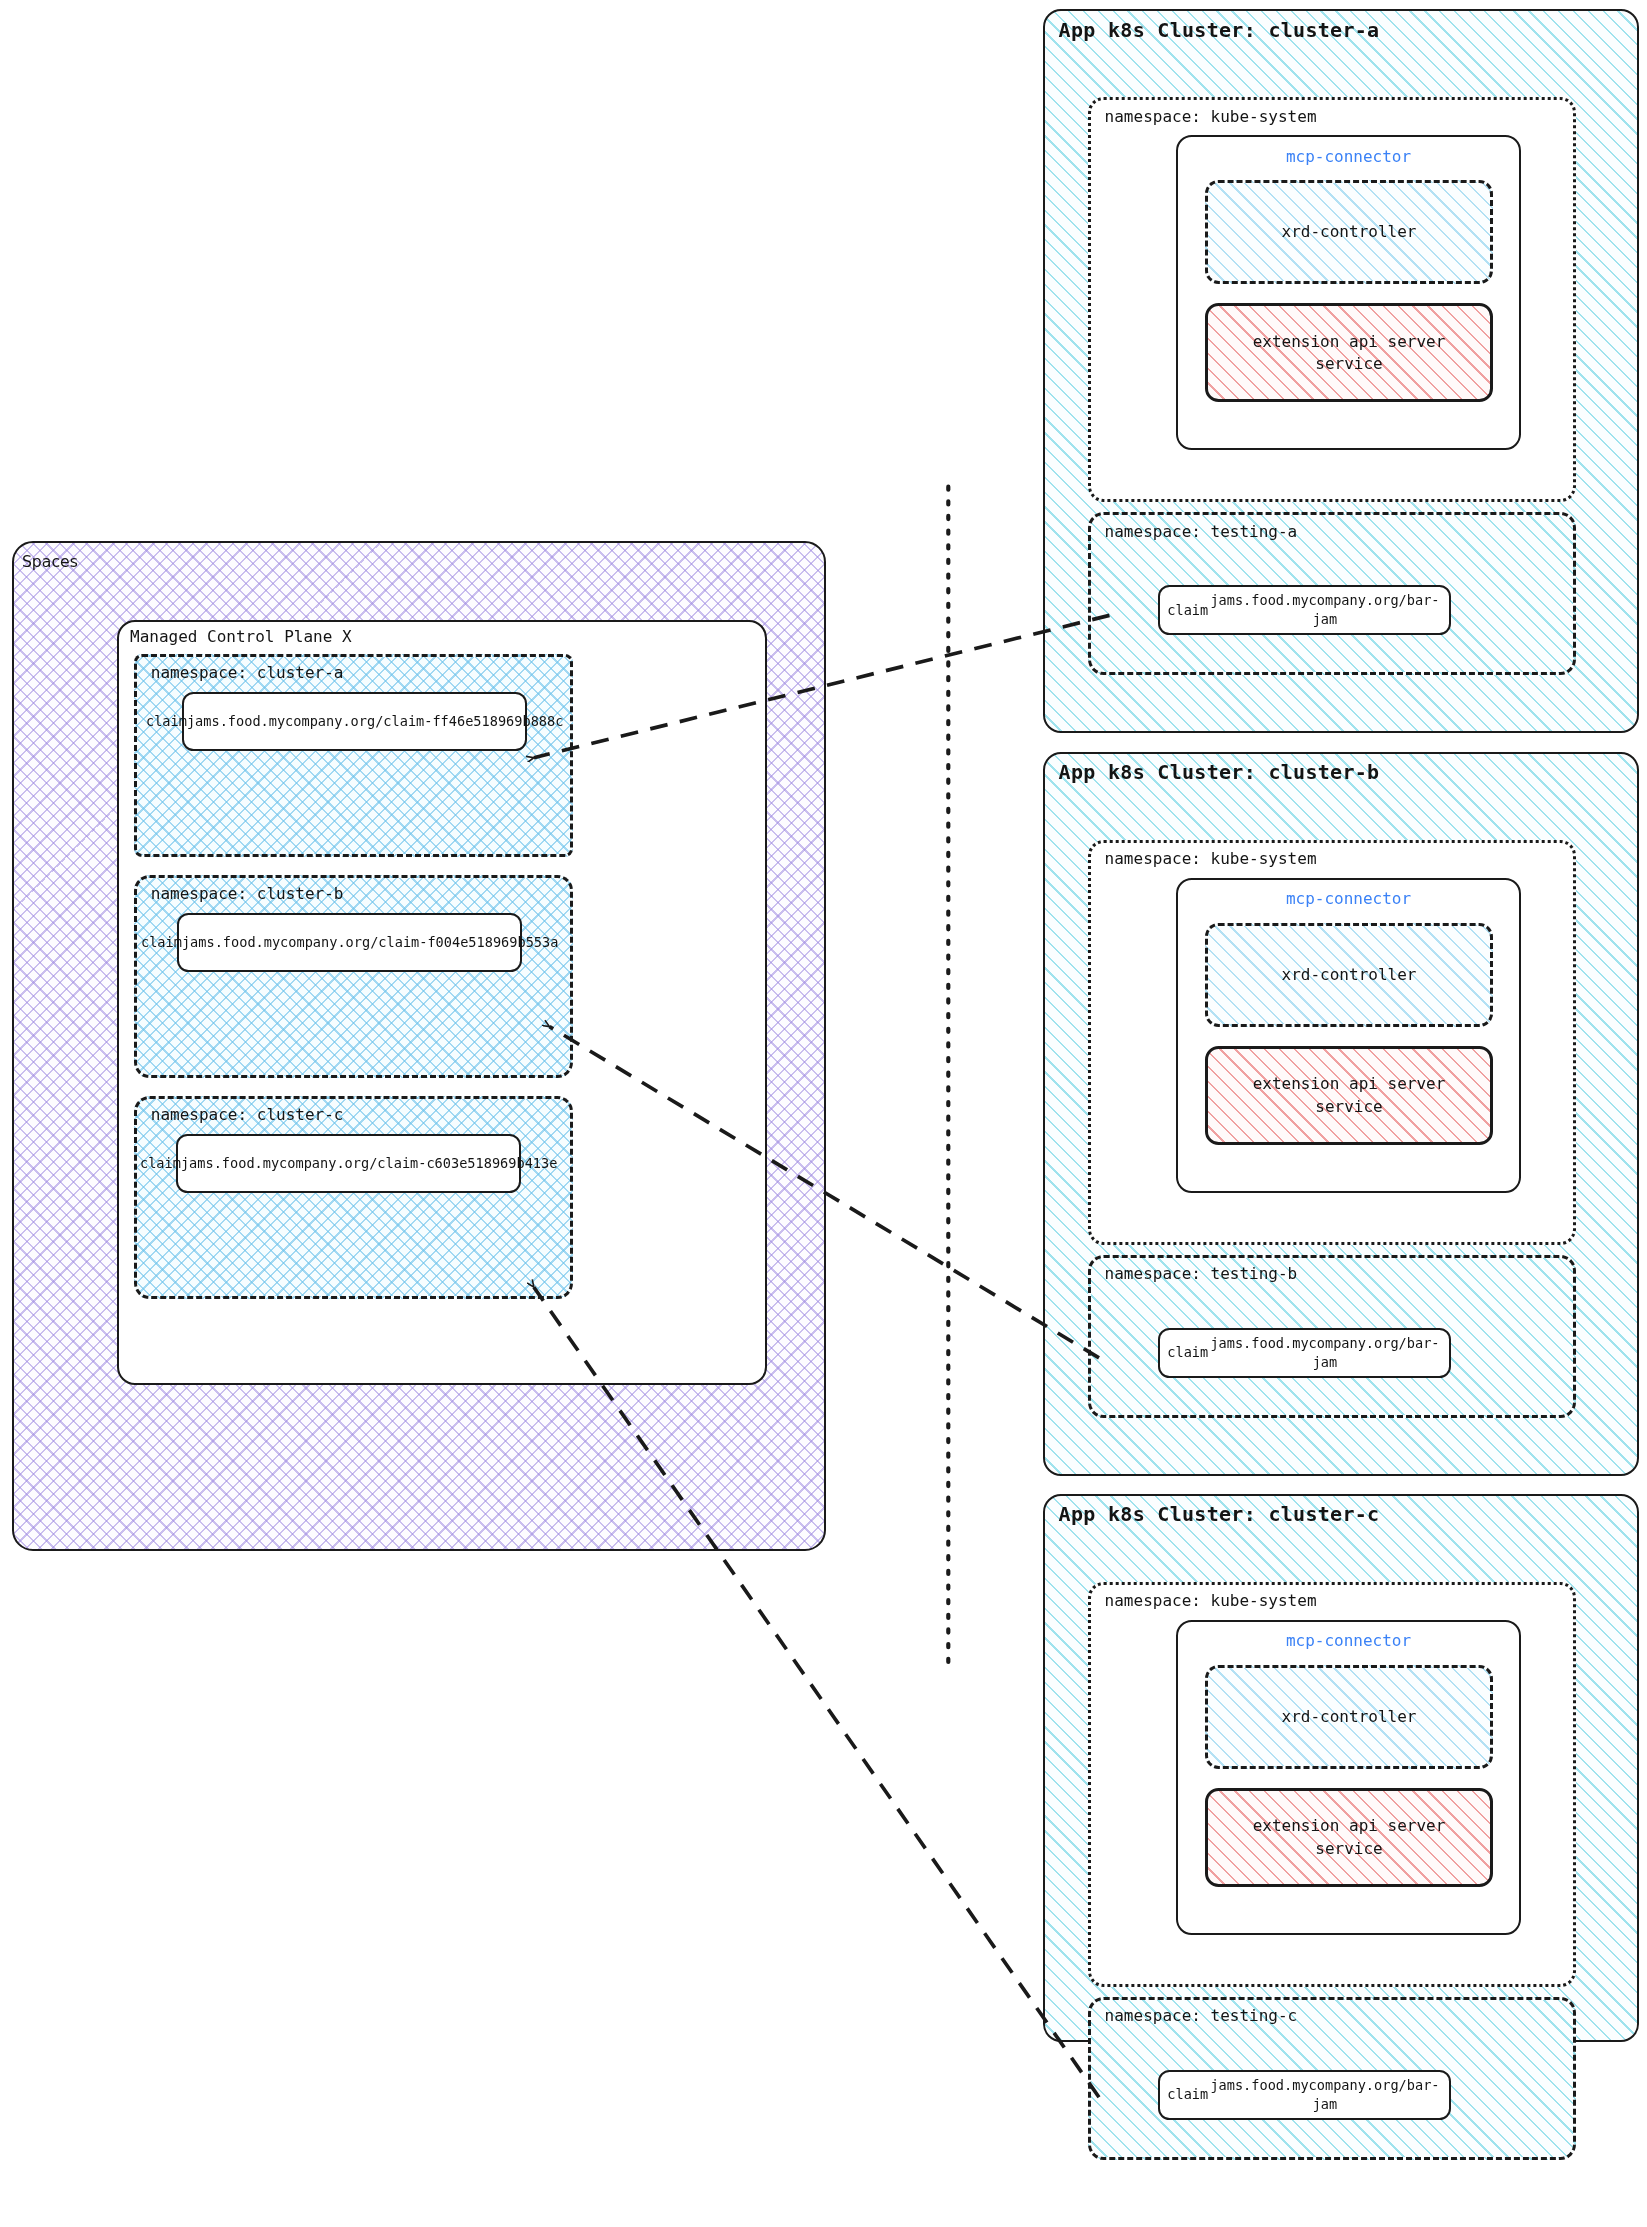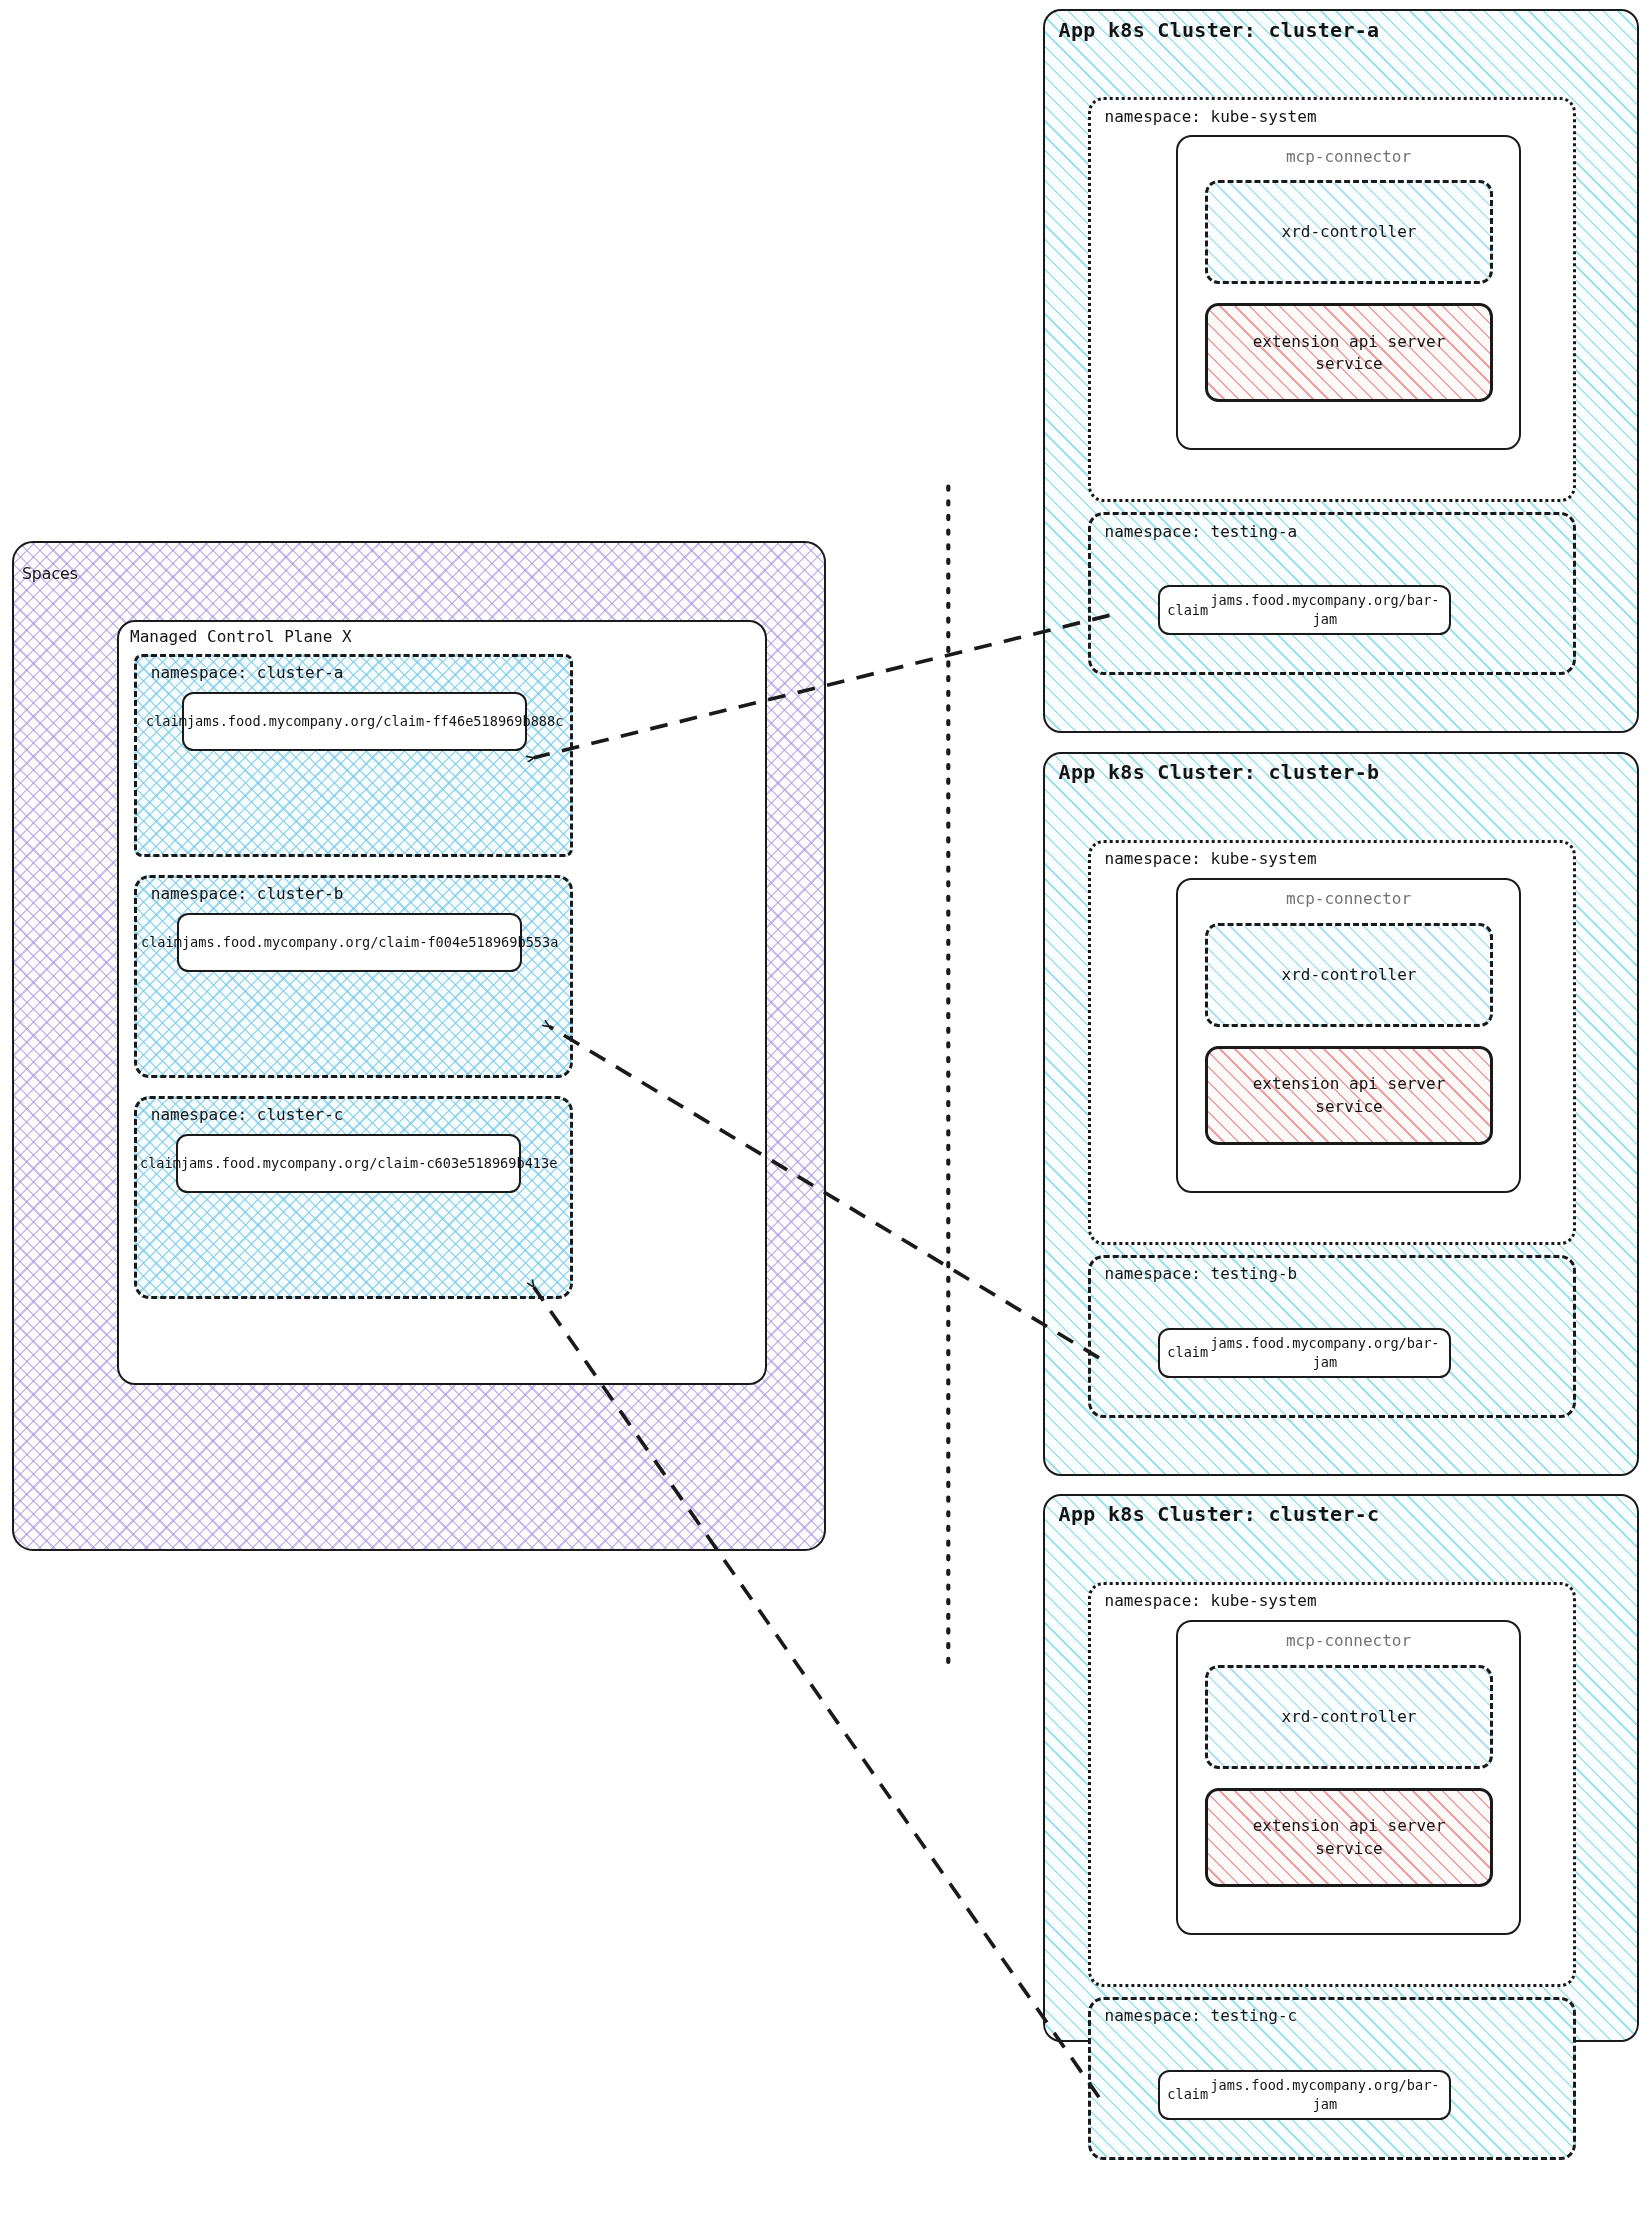--- a/index.html
+++ b/index.html
@@ -73,21 +73,21 @@
   .t-node     { font-size: 16px; }
   .t-claim    { font-size: 13.6px; }
 
   
   .center-label {
     position: absolute;
     left: 0; right: 0;
     text-align: center;
     white-space: pre-line;
     line-height: 1.38;
-    color: #737373;
+    color: #3b82f6;
   }
   .title-top { top: 8.4px; }
 
   .node-center {
     position: absolute;
     inset: 0;
     display: flex;
     align-items: center;
     justify-content: center;
     text-align: center;
@@ -190,21 +190,21 @@
 
     <div class="box bd-dashed hatch-cyan-diag" style="left:43px; top:501px; width:488px; height:163px; border-radius:15.7px;">
       <div class="box-label t-ns">namespace: testing-c</div>
       <div class="box bd-solid fill-white" style="left:67px; top:70px; width:293px; height:50px; border-width:2.1px; border-radius:11.5px;">
         <div class="node-center t-claim"><span>claim</span><br><span>jams.food.mycompany.org/bar-jam</span></div>
       </div>
     </div>
   </div>
 
   <div class="box bd-solid hatch-purple" style="left:11.5px; top:541px; width:814px; height:1010px; border-radius:21px;">
-    <div class="box-label t-spaces" style="left:8.4px; top:21px;">Spaces</div>
+    <div class="box-label t-spaces" style="left:8.4px; top:9px;">Spaces</div>
 
     <div class="box bd-solid fill-white" style="left:103px; top:77px; width:650px; height:765px; border-width:2.1px; border-radius:18px;">
       <div class="box-label t-ns" style="left:11.5px; top:5.2px;">Managed Control Plane X</div>
 
       <div class="box bd-dashed hatch-cyan-cross" style="left:15.7px; top:32px; width:439px; height:203px; border-radius:8px;">
         <div class="box-label t-ns">namespace: cluster-a</div>
         <div class="box bd-solid fill-white" style="left:45px; top:35px; width:345px; height:59px; border-width:2.1px; border-radius:11.5px;">
           <div class="node-center t-claim"><span>claim</span><br><span>jams.food.mycompany.org/claim-</span><br><span>ff46e518969b888c</span></div>
         </div>
       </div>

